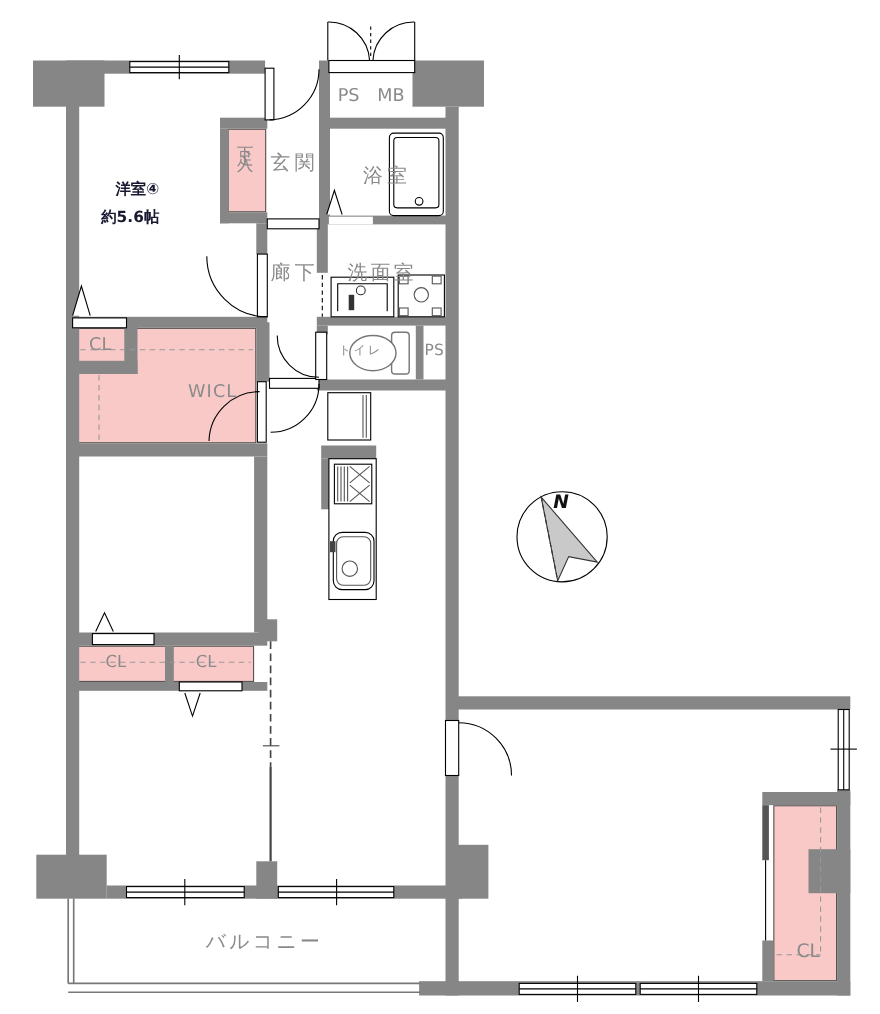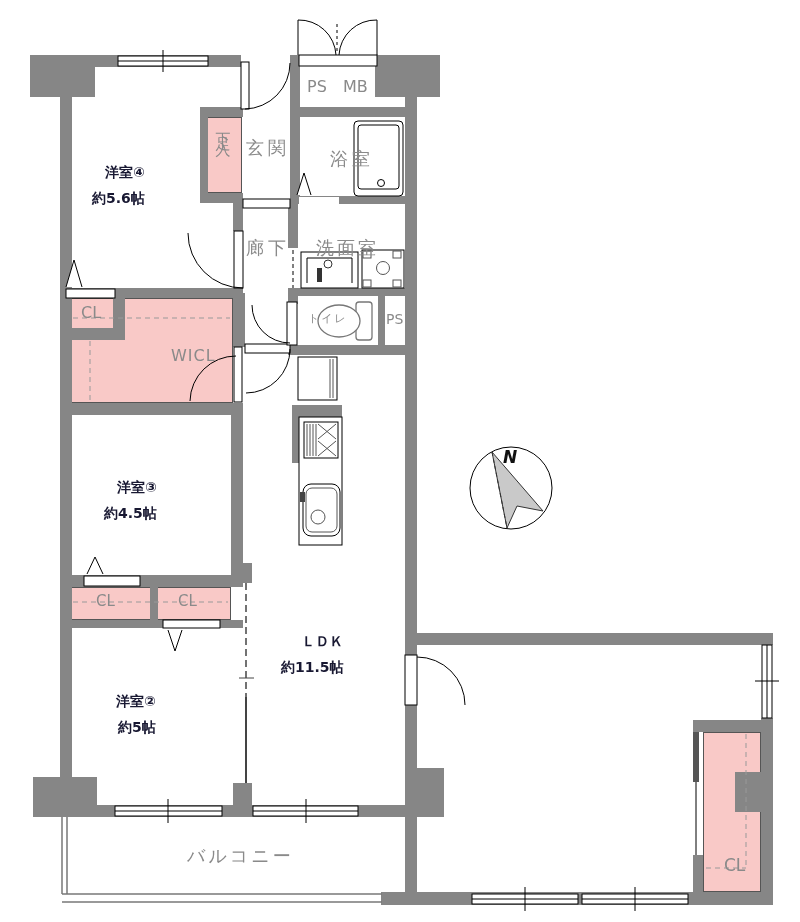--- a/index.html
+++ b/index.html
@@ -244,32 +244,20 @@
       <circle cx="511" cy="488" r="41" stroke="#000" stroke-width="1" fill="#fff"></circle>
       <polygon points="492,452 543,511 517,506 507,528" fill="#c9c9c9" stroke="#333" stroke-width="1"></polygon>
       <line x1="492" y1="452" x2="507" y2="528" stroke="#333" stroke-width="1" stroke-dasharray="4,3"></line>
     </g>
   </svg>
 
   <div class="lbl rl" style="left:92px;top:159px;">
     <div>洋室④</div>
     <div>約5.6帖</div>
   </div>
-  <div class="lbl rl" style="left:104px;top:474px;">
-    <div>洋室③</div>
-    <div>約4.5帖</div>
-  </div>
-  <div class="lbl rl" style="left:116px;top:688px;">
-    <div>洋室②</div>
-    <div>約5帖</div>
-  </div>
-  <div class="lbl rl" style="left:281px;top:628px;">
-    <div>ＬＤＫ</div>
-    <div>約11.5帖</div>
-  </div>
 
   <div class="lbl fl" style="left:246px;top:136px;letter-spacing:4px;">玄関</div>
   <div class="lbl fl" style="left:310px;top:147px;letter-spacing:4px;margin-left:20px;">浴室</div>
   <div class="lbl fl" style="left:316px;top:236px;letter-spacing:3px;">洗面室</div>
   <div class="lbl fl" style="left:246px;top:236px;letter-spacing:4px;">廊下</div>
   <div class="lbl fl" style="left:308px;top:311px;font-size:11px;letter-spacing:2px;">トイレ</div>
   <div class="lbl fl" style="left:307px;top:77px;font-size:16px;">PS</div>
   <div class="lbl fl" style="left:343px;top:77px;font-size:16px;">MB</div>
   <div class="lbl fl" style="left:386px;top:311px;font-size:14px;">PS</div>
   <div class="lbl fl vert" style="left:213px;top:121px;font-size:15px;">下足入</div>

